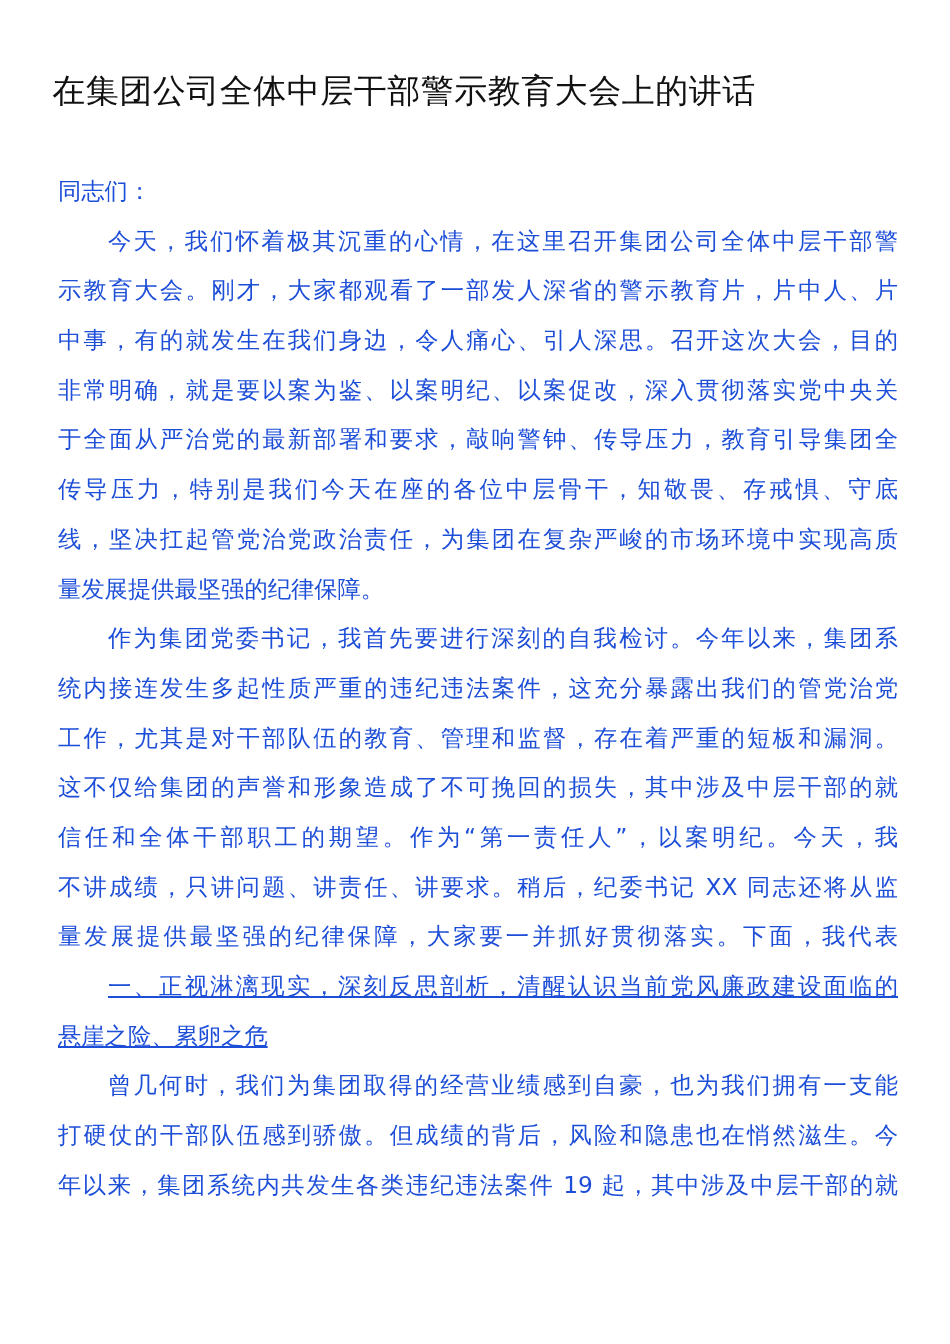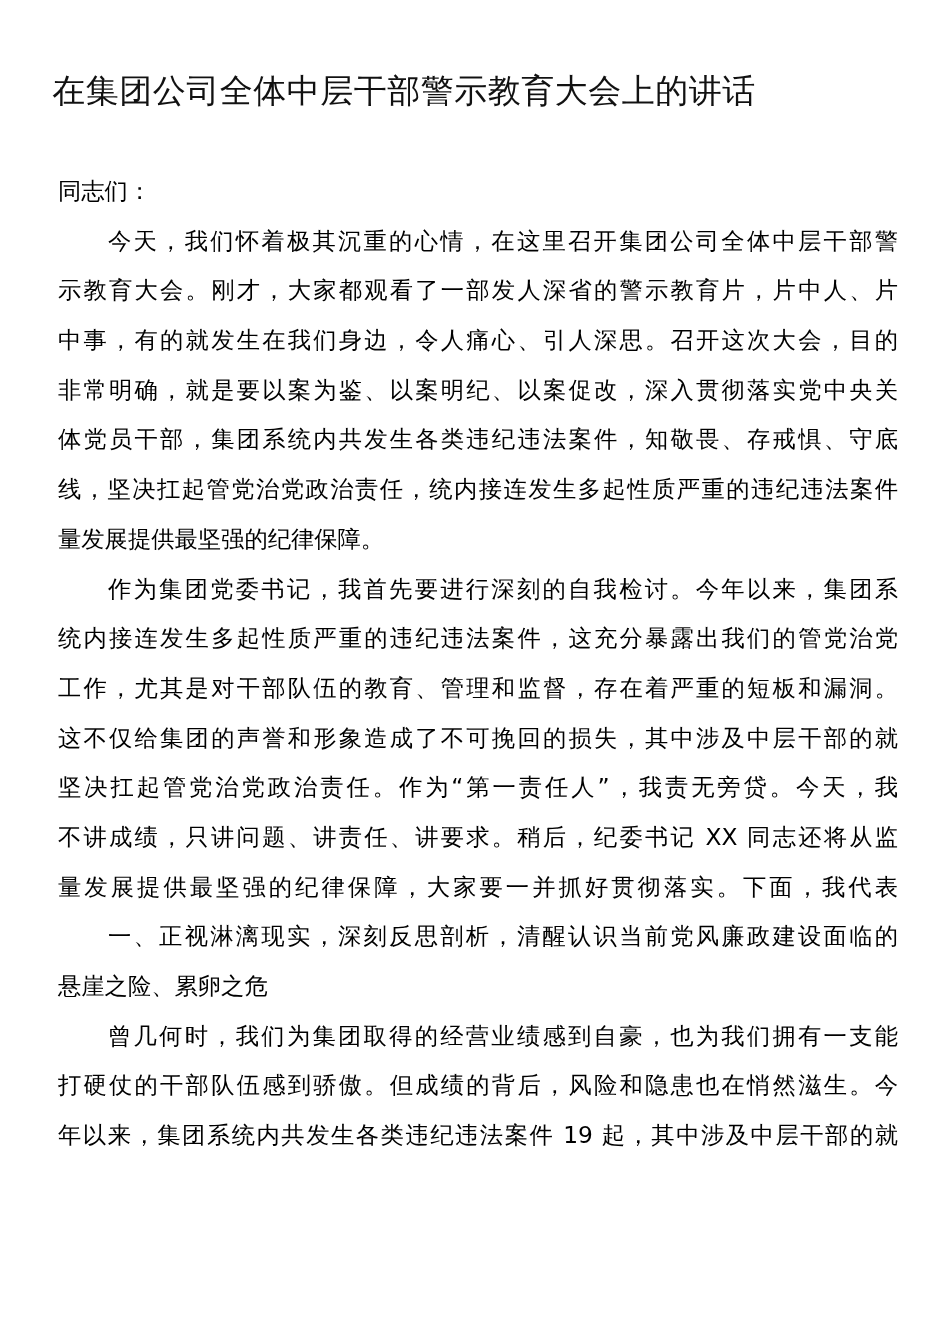--- a/index.html
+++ b/index.html
@@ -42,60 +42,62 @@
       width: 840px;
     }
     .line {
       display: block;
       height: 49.7px;
       line-height: 49.7px;
       font-size: 23.3px;
       white-space: nowrap;
       text-align: justify;
       text-align-last: justify;
-      color: #000000;
+      color: #1d4ed8;
     }
     .line.last {
       text-align: left;
       text-align-last: left;
     }
     .line.indent {
       padding-left: 50px;
     }
     .line.heading {
       font-weight: normal;
+      text-decoration: underline;
     }
   </style>
 </head>
 <body>
 
 <div class="page">
 
   <div class="title">在集团公司全体中层干部警示教育大会上的讲话</div>
 
   <div class="body-text">
 
     <span class="line last">同志们：</span>
 
     <div>
       <span class="line indent">今天，我们怀着极其沉重的心情，在这里召开集团公司全体中层干部警</span>
       <span class="line">示教育大会。刚才，大家都观看了一部发人深省的警示教育片，片中人、片</span>
       <span class="line">中事，有的就发生在我们身边，令人痛心、引人深思。召开这次大会，目的</span>
       <span class="line">非常明确，就是要以案为鉴、以案明纪、以案促改，深入贯彻落实党中央关</span>
-      <span class="line">体党员干部，集团系统内共发生各类违纪违法案件，知敬畏、存戒惧、守底</span>
-      <span class="line">线，坚决扛起管党治党政治责任，统内接连发生多起性质严重的违纪违法案件</span>
+      <span class="line">于全面从严治党的最新部署和要求，敲响警钟、传导压力，教育引导集团全</span>
+      <span class="line">传导压力，特别是我们今天在座的各位中层骨干，知敬畏、存戒惧、守底</span>
+      <span class="line">线，坚决扛起管党治党政治责任，为集团在复杂严峻的市场环境中实现高质</span>
       <span class="line last">量发展提供最坚强的纪律保障。</span>
     </div>
 
     <div>
       <span class="line indent">作为集团党委书记，我首先要进行深刻的自我检讨。今年以来，集团系</span>
       <span class="line">统内接连发生多起性质严重的违纪违法案件，这充分暴露出我们的管党治党</span>
       <span class="line">工作，尤其是对干部队伍的教育、管理和监督，存在着严重的短板和漏洞。</span>
       <span class="line">这不仅给集团的声誉和形象造成了不可挽回的损失，其中涉及中层干部的就</span>
-      <span class="line">坚决扛起管党治党政治责任。作为“第一责任人”，我责无旁贷。今天，我</span>
+      <span class="line">信任和全体干部职工的期望。作为“第一责任人”，以案明纪。今天，我</span>
       <span class="line">不讲成绩，只讲问题、讲责任、讲要求。稍后，纪委书记 XX 同志还将从监</span>
       <span class="line">量发展提供最坚强的纪律保障，大家要一并抓好贯彻落实。下面，我代表</span>
     </div>
 
     <div>
       <span class="line indent heading">一、正视淋漓现实，深刻反思剖析，清醒认识当前党风廉政建设面临的</span>
       <span class="line last heading">悬崖之险、累卵之危</span>
     </div>
 
     <div>

